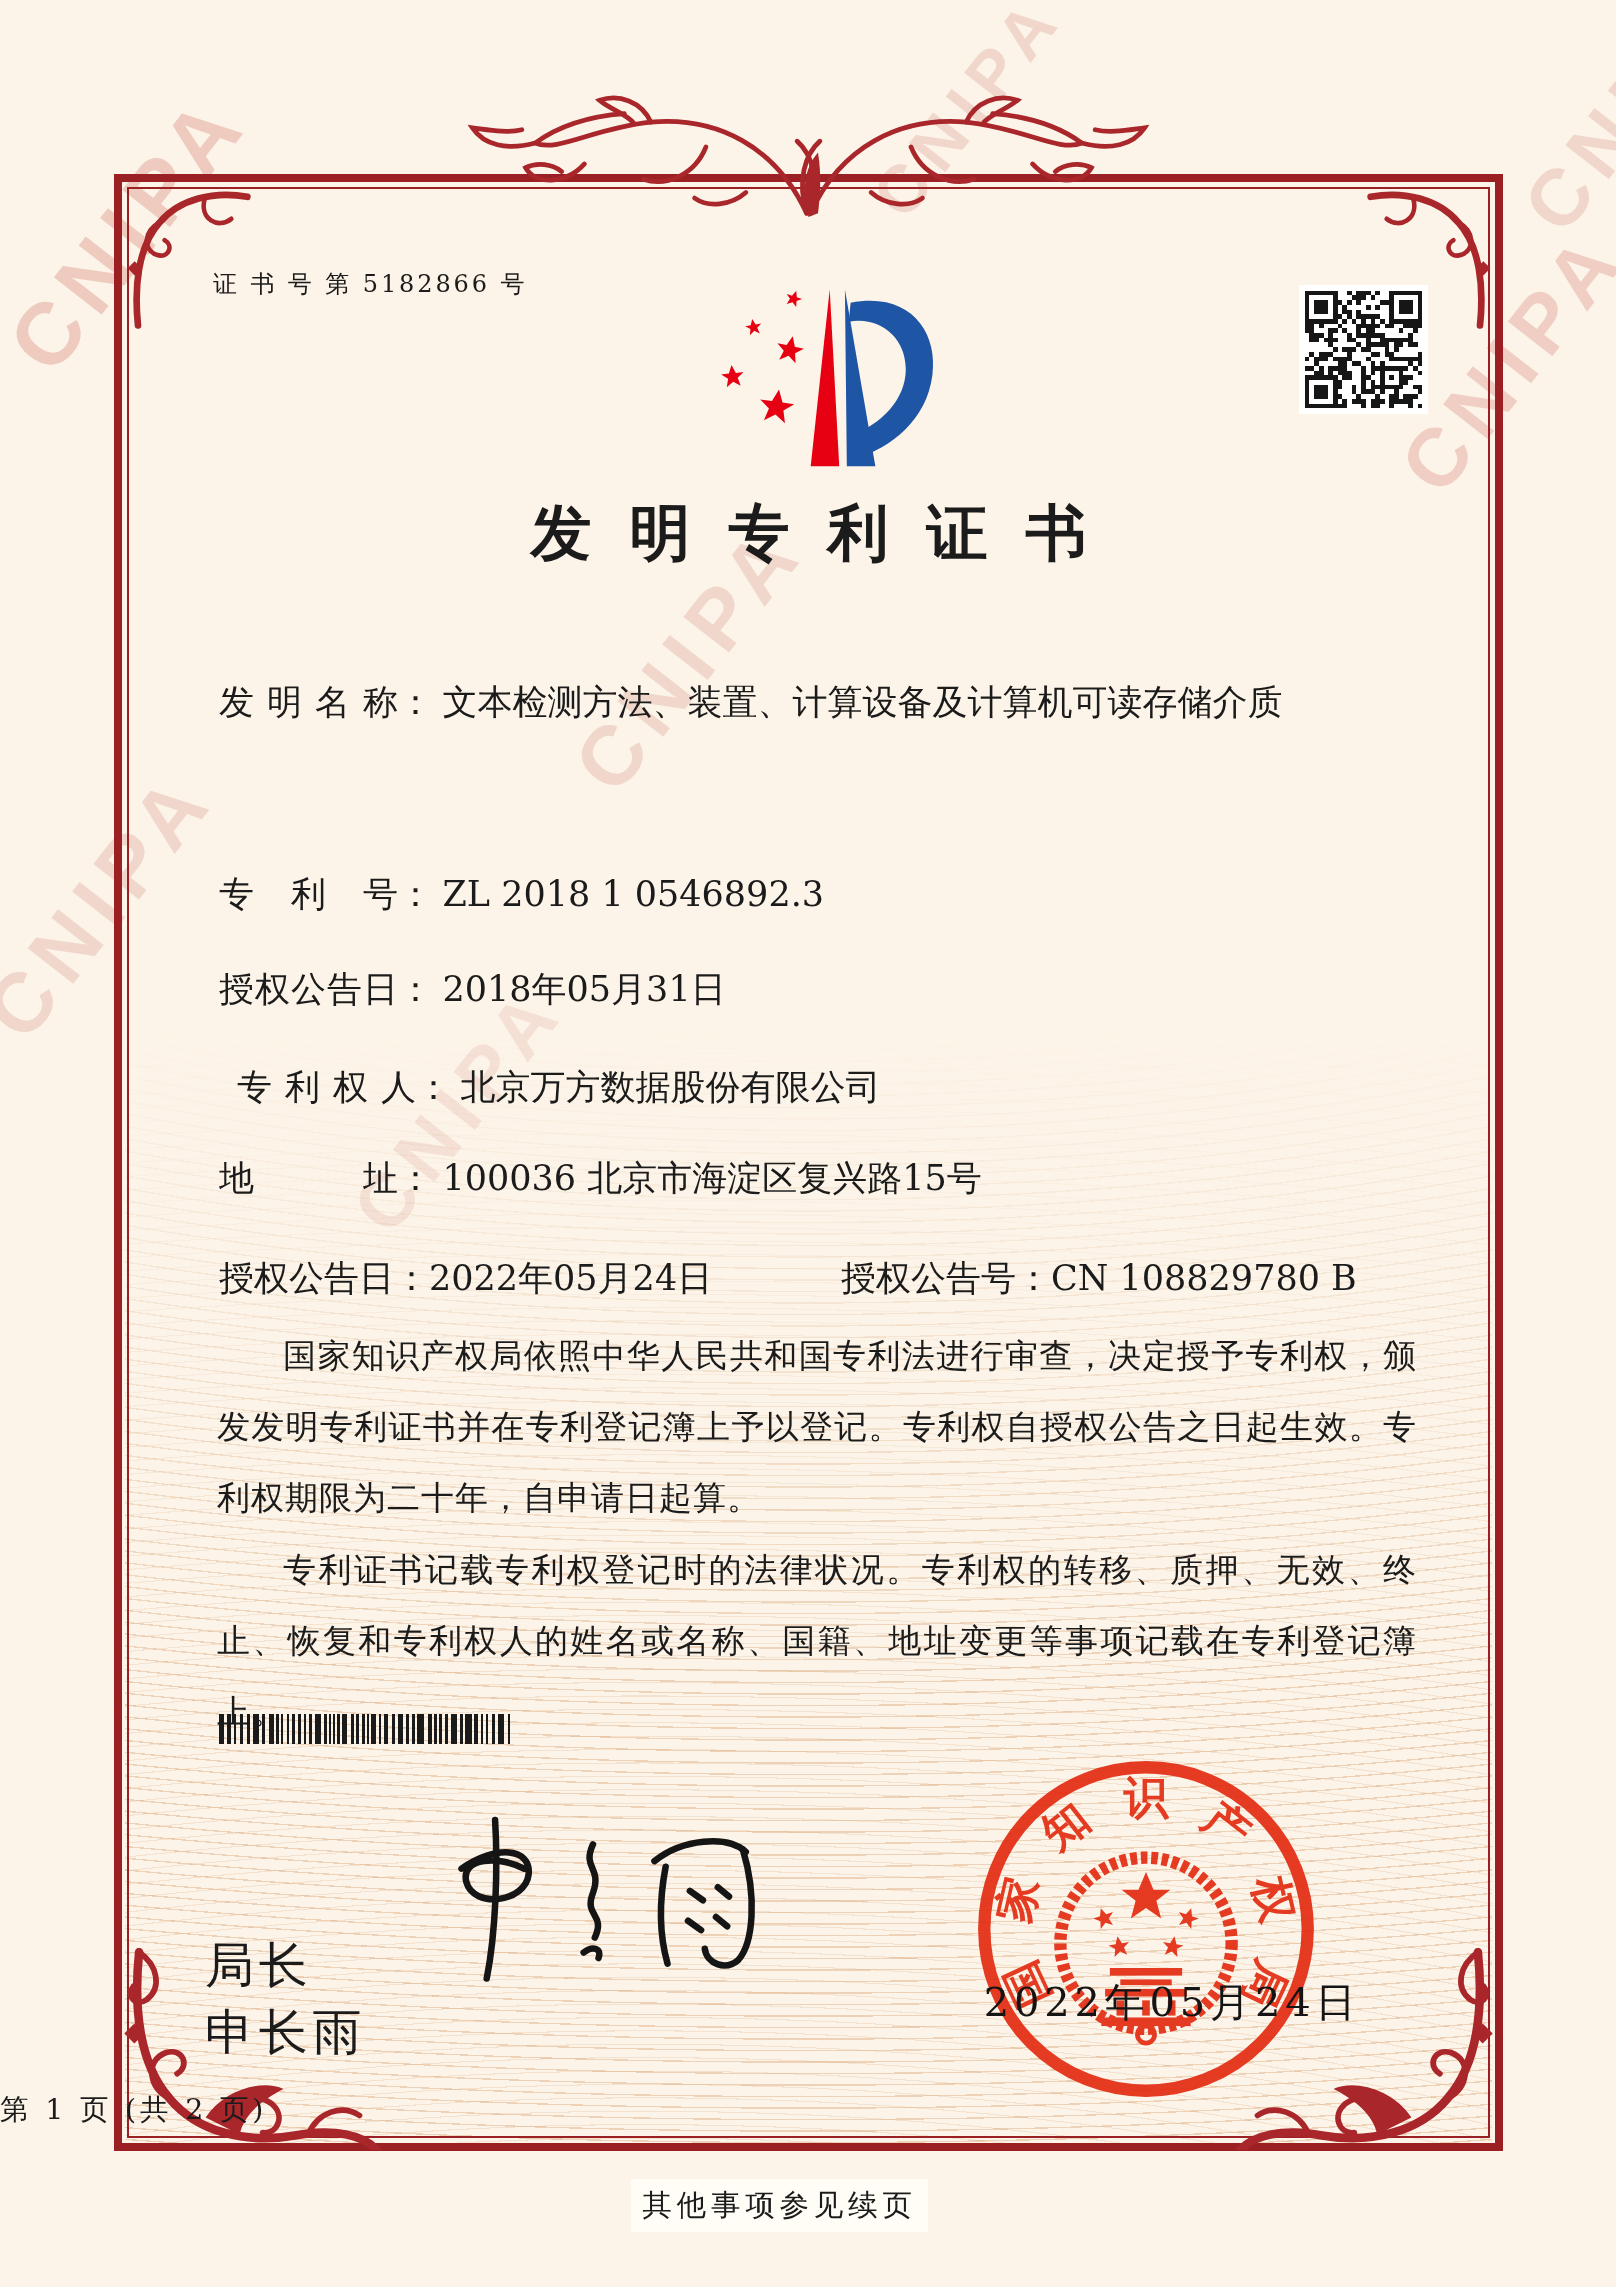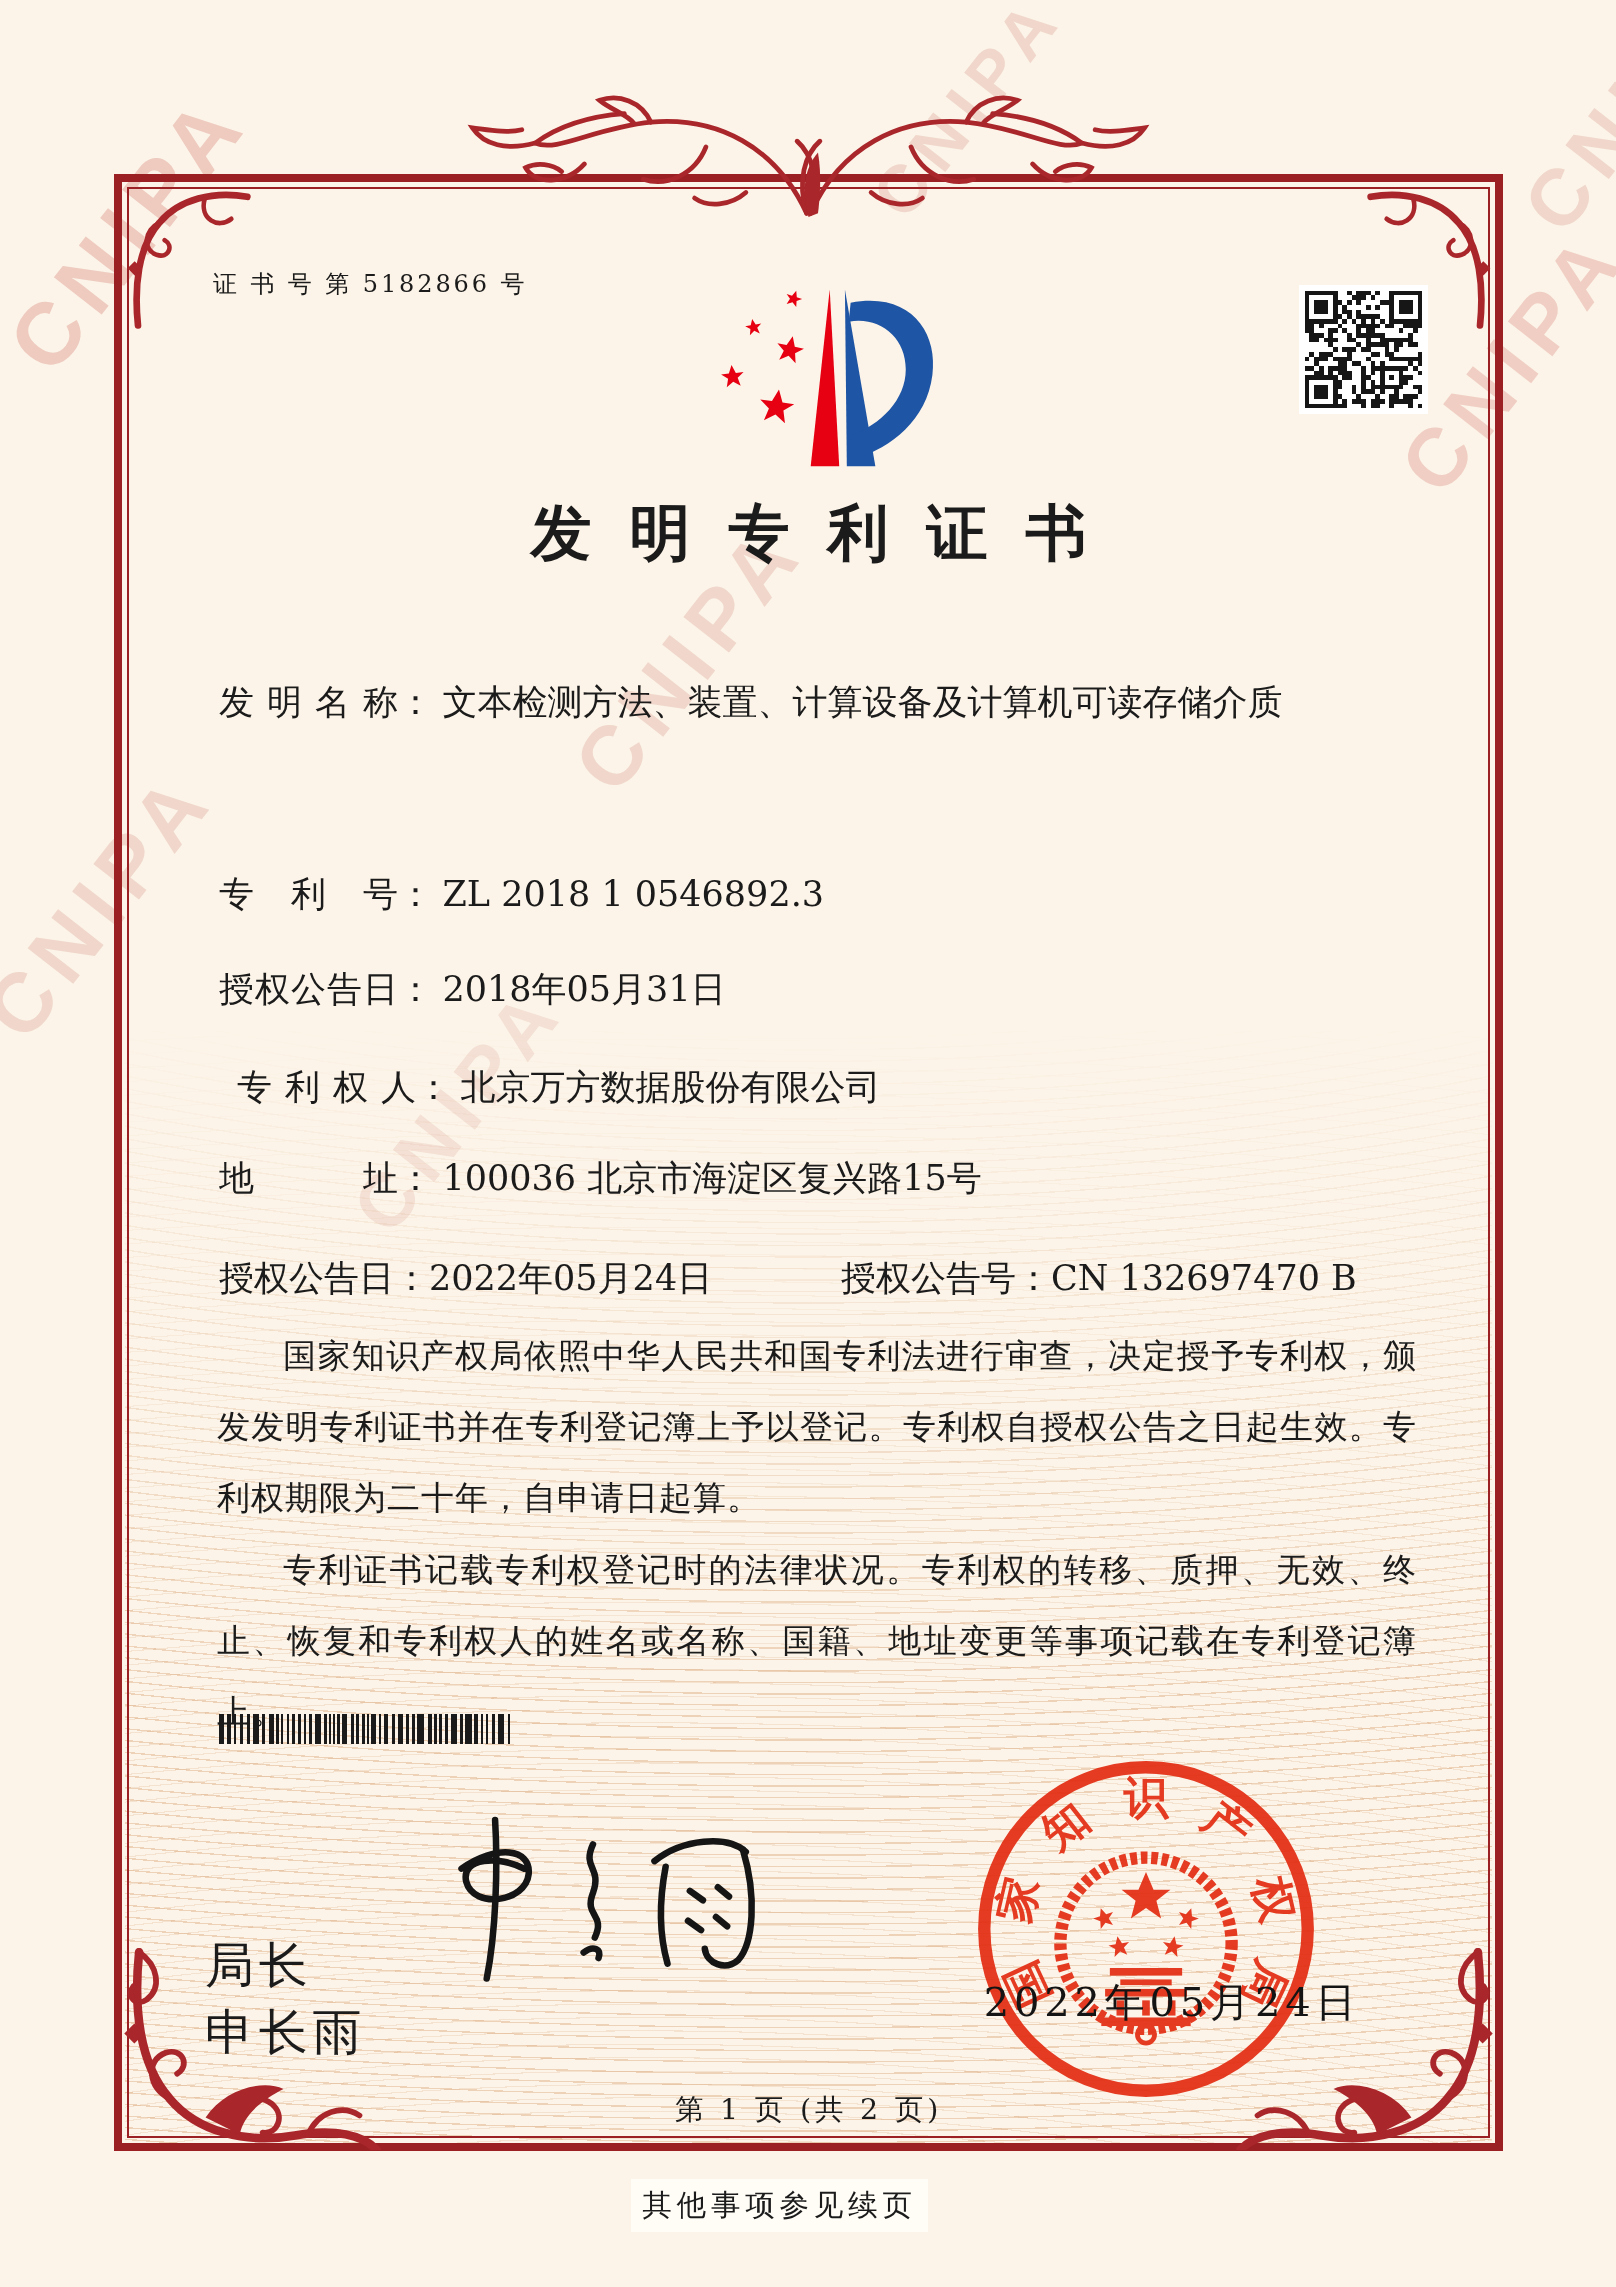--- a/index.html
+++ b/index.html
@@ -47,21 +47,21 @@
     left:0; right:0; top:493px; text-align:center; font-size:61px; font-weight:bold;
     letter-spacing:38px; text-indent:38px;
   }
   .frow{left:219px; font-size:35px; white-space:nowrap;}
   .flabel{display:inline-block; width:179px; text-align:justify; text-align-last:justify;}
   .fval{margin-left:9.5px;}
   .para{
     left:217px; width:1200px; font-size:33px; line-height:71px;
     text-indent:2em; text-align:justify; letter-spacing:1px; margin:0;
   }
-  .pageinfo{left:0; right:0; top:2091px; text-align:center; font-size:28.5px; letter-spacing:3.8px;}
+  .pageinfo{left:0; right:0; top:2091px; font-size:28.5px; letter-spacing:3.8px;}
   .footnote{
     left:631px; top:2179px; width:297px; height:53px; background:#fffdf6; z-index:6;
     text-align:center; line-height:53px; font-size:29.5px; letter-spacing:4.8px;
   }
   .signer{left:205px; top:1932px; font-family:"Liberation Sans", sans-serif;
     font-size:49px; letter-spacing:4.8px; line-height:67px; z-index:6;}
   .sealdate{
     left:963px; top:1975px; width:418px; text-align:center; z-index:8;
     font-size:40px; letter-spacing:4.8px; color:#141414;
   }
@@ -431,21 +431,21 @@
       <span class="flabel">专利权人</span><span>：</span><span class="fval">北京万方数据股份有限公司</span>
     </div>
     <div class="abs frow" style="top:1155px;">
       <span class="flabel">地址</span><span>：</span><span class="fval">100036 北京市海淀区复兴路15号</span>
     </div>
 
     <div class="abs frow" style="top:1255px;">
       <span>授权公告日</span><span>：</span><span>2022年05月24日</span>
     </div>
     <div class="abs frow" style="left:841px;top:1255px;">
-      <span>授权公告号</span><span>：</span><span>CN 132697470 B</span>
+      <span>授权公告号</span><span>：</span><span>CN 108829780 B</span>
     </div>
 
     <p class="abs para" style="top:1320px;">国家知识产权局依照中华人民共和国专利法进行审查，决定授予专利权，颁发发明专利证书并在专利登记簿上予以登记。专利权自授权公告之日起生效。专利权期限为二十年，自申请日起算。</p>
     <p class="abs para" style="top:1534px;">专利证书记载专利权登记时的法律状况。专利权的转移、质押、无效、终止、恢复和专利权人的姓名或名称、国籍、地址变更等事项记载在专利登记簿上。</p>
 
     <div id="barcode" class="abs barcode"><span style="width: 4.8px; margin-right: 2.9px;"></span><span style="width: 4.8px; margin-right: 2.9px;"></span><span style="width: 1.9px; margin-right: 3.8px;"></span><span style="width: 2.9px; margin-right: 3.8px;"></span><span style="width: 2.9px; margin-right: 2.9px;"></span><span style="width: 6.7px; margin-right: 2.9px;"></span><span style="width: 2.9px; margin-right: 3.8px;"></span><span style="width: 4.8px; margin-right: 2.9px;"></span><span style="width: 2.9px; margin-right: 1.9px;"></span><span style="width: 1.9px; margin-right: 3.8px;"></span><span style="width: 1.9px; margin-right: 2.9px;"></span><span style="width: 2.9px; margin-right: 3.8px;"></span><span style="width: 2.9px; margin-right: 2.9px;"></span><span style="width: 1.9px; margin-right: 2.9px;"></span><span style="width: 2.9px; margin-right: 2.9px;"></span><span style="width: 6.7px; margin-right: 2.9px;"></span><span style="width: 2.9px; margin-right: 1.9px;"></span><span style="width: 1.9px; margin-right: 1.9px;"></span><span style="width: 1.9px; margin-right: 1.9px;"></span><span style="width: 2.9px; margin-right: 2.9px;"></span><span style="width: 4.8px; margin-right: 3.8px;"></span><span style="width: 2.9px; margin-right: 1.9px;"></span><span style="width: 2.9px; margin-right: 2.9px;"></span><span style="width: 2.9px; margin-right: 2.9px;"></span><span style="width: 1.9px; margin-right: 1.9px;"></span><span style="width: 4.8px; margin-right: 2.9px;"></span><span style="width: 1.9px; margin-right: 2.9px;"></span><span style="width: 4.8px; margin-right: 3.8px;"></span><span style="width: 2.9px; margin-right: 2.9px;"></span><span style="width: 4.8px; margin-right: 2.9px;"></span><span style="width: 2.9px; margin-right: 3.8px;"></span><span style="width: 2.9px; margin-right: 1.9px;"></span><span style="width: 6.7px; margin-right: 3.8px;"></span><span style="width: 4.8px; margin-right: 1.9px;"></span><span style="width: 2.9px; margin-right: 1.9px;"></span><span style="width: 2.9px; margin-right: 2.9px;"></span><span style="width: 2.9px; margin-right: 2.9px;"></span><span style="width: 6.7px; margin-right: 2.9px;"></span><span style="width: 2.9px; margin-right: 1.9px;"></span><span style="width: 6.7px; margin-right: 1.9px;"></span><span style="width: 4.8px; margin-right: 2.9px;"></span><span style="width: 1.9px; margin-right: 2.9px;"></span><span style="width: 1.9px; margin-right: 3.8px;"></span><span style="width: 2.9px; margin-right: 2.9px;"></span><span style="width: 6.7px; margin-right: 3.8px;"></span><span style="width: 1.9px; margin-right: 2.9px;"></span></div>
 
     <div class="abs signer">
       <div>局长</div>
       <div>申长雨</div>

